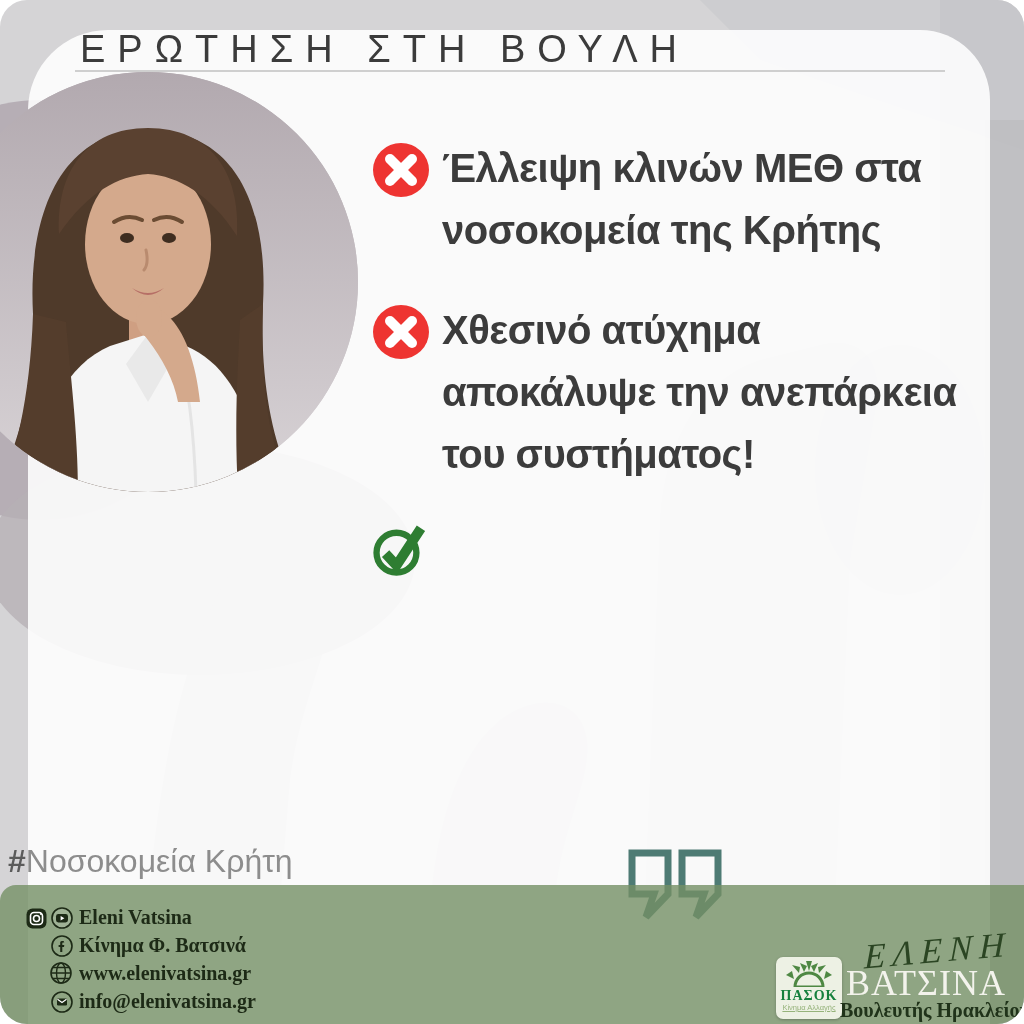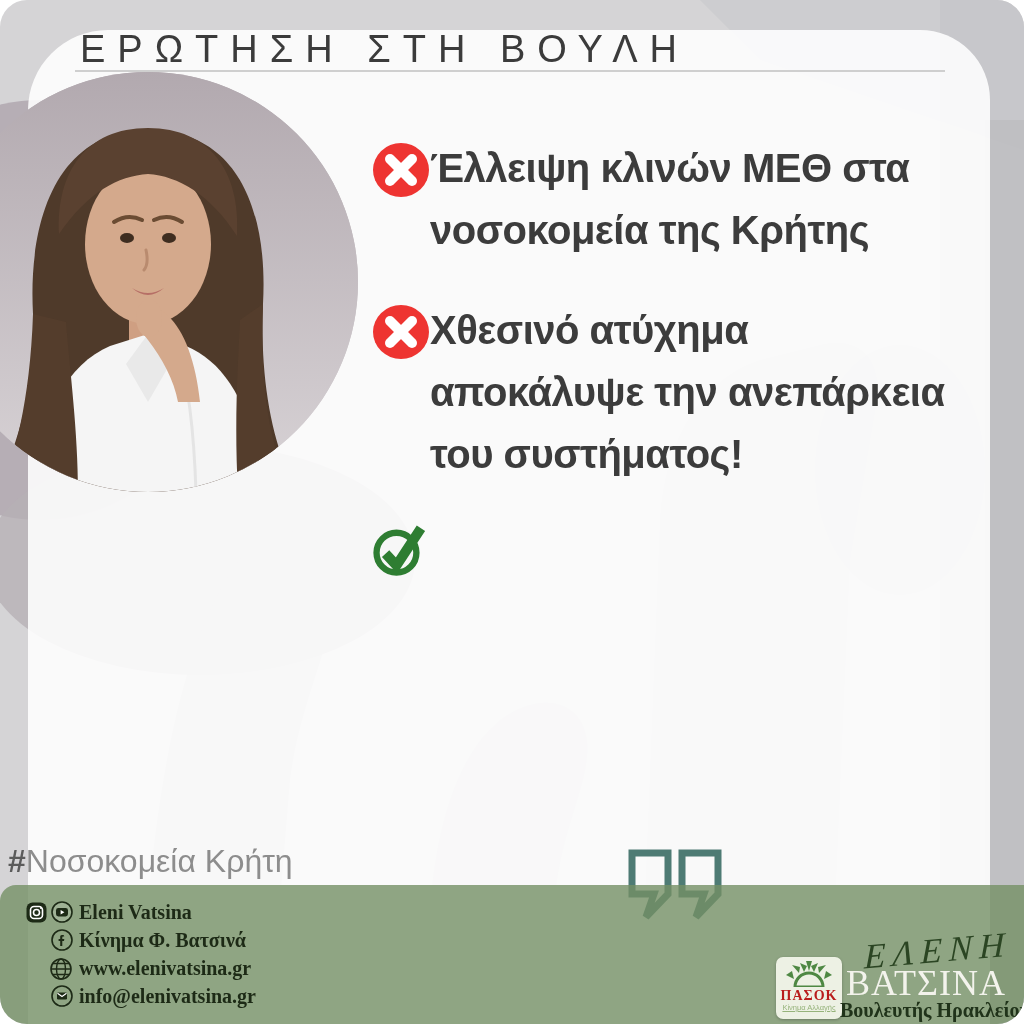--- a/index.html
+++ b/index.html
@@ -12,41 +12,41 @@
   
   .title{position:absolute;left:80px;top:28px;font-size:38px;font-weight:500;color:#3b3b3b;
          letter-spacing:12px;white-space:nowrap;}
   .title-underline{position:absolute;left:75px;top:70px;width:870px;height:2px;background:#cfcfcf;}
   
   .photo{position:absolute;left:-62px;top:72px;width:420px;height:420px;border-radius:50%;
          overflow:hidden;background:linear-gradient(#b2a9af,#d8d3d6);}
   
   .bullet{position:absolute;display:flex;align-items:flex-start;}
   .bullet-icon{flex:0 0 auto;width:58px;height:58px;margin-top:4px;}
-  .bullet-text{font-size:40px;font-weight:700;color:#3c3c3c;line-height:62px;
+  .bullet-text{margin-left:12px;font-size:40px;font-weight:700;color:#3c3c3c;line-height:62px;
                white-space:nowrap;letter-spacing:-0.5px;}
   .b1{left:372px;top:137px;}
   .b2{left:372px;top:299px;}
   .b3{left:372px;top:517px;}
   
   .hashtag{position:absolute;left:8px;top:843px;font-size:32px;color:#8d8d8d;}
   .hashtag .hash{color:#5b5b5b;font-weight:700;}
   
   .quote{position:absolute;left:626px;top:848px;}
   
   .footer{position:absolute;left:0;top:885px;width:1024px;height:139px;
           background:rgba(116,144,101,0.80);border-radius:16px 0 0 0;}
   .contact-rows{position:absolute;left:25px;top:901px;}
-  .contact-row{display:flex;align-items:flex-start;height:28px;}
+  .contact-row{display:flex;align-items:flex-end;height:28px;}
   .contact-icons{width:48px;display:flex;align-items:center;justify-content:flex-end;gap:4px;margin-right:6px;}
   .contact-label{font-family:"Liberation Serif",serif;font-weight:700;font-size:20px;color:#1d2a16;white-space:nowrap;}
   
   .pasok{position:absolute;left:776px;top:957px;width:66px;height:62px;background:#edf1e4;
          border-radius:7px;box-shadow:0 1px 3px rgba(0,0,0,.25);text-align:center;overflow:hidden;}
-  .pasok-name{font-family:"Liberation Serif",serif;font-weight:700;font-size:14px;color:#b91c1c;
+  .pasok-name{font-family:"Liberation Serif",serif;font-weight:700;font-size:14px;color:#15803d;
               letter-spacing:1px;line-height:14px;margin-top:-2px;}
   .pasok-sub{font-size:7.5px;color:#96b37b;line-height:9px;text-decoration:underline;}
   
   .sig-first{position:absolute;left:864px;top:931px;font-family:"Liberation Serif",serif;
              font-style:italic;font-size:35px;color:#2b4523;letter-spacing:7px;
              transform:rotate(-5deg) skewX(-6deg);white-space:nowrap;}
   .sig-last{position:absolute;left:846px;top:962px;font-family:"Liberation Serif",serif;
             font-weight:400;font-size:36px;color:#f3f3ec;letter-spacing:1px;white-space:nowrap;}
   .sig-title{position:absolute;left:840px;top:999px;font-family:"Liberation Serif",serif;
              font-weight:700;font-size:20px;color:#20331a;white-space:nowrap;}

